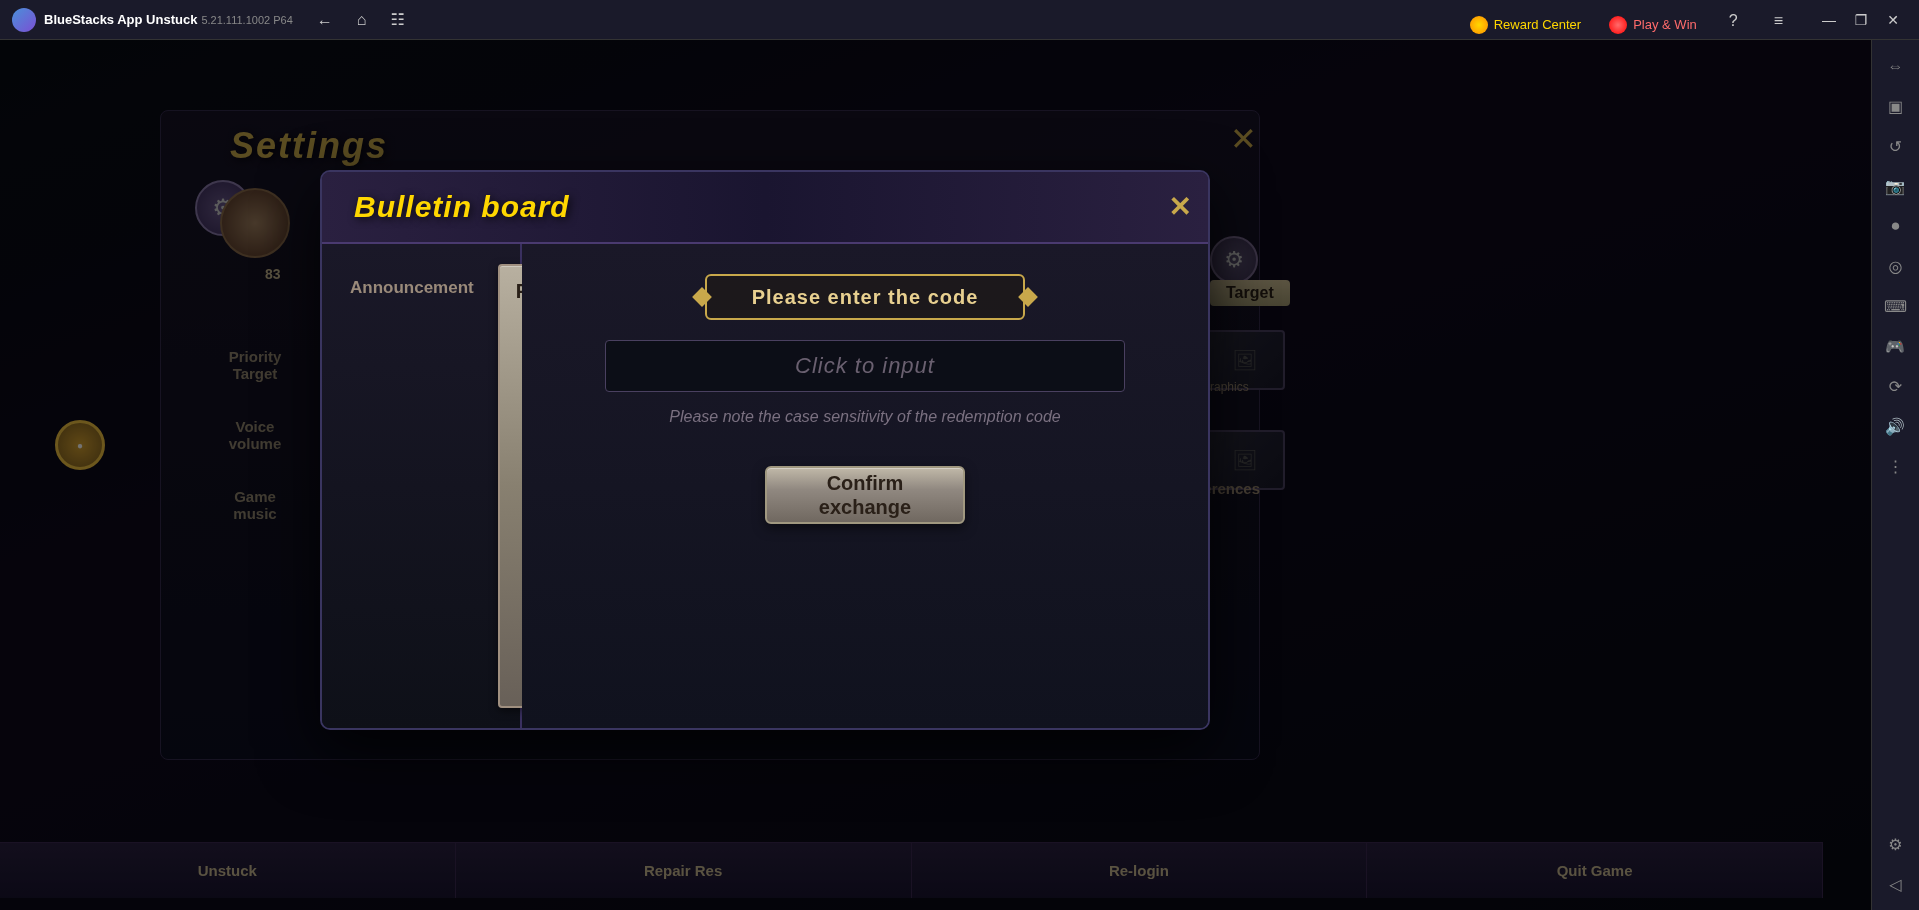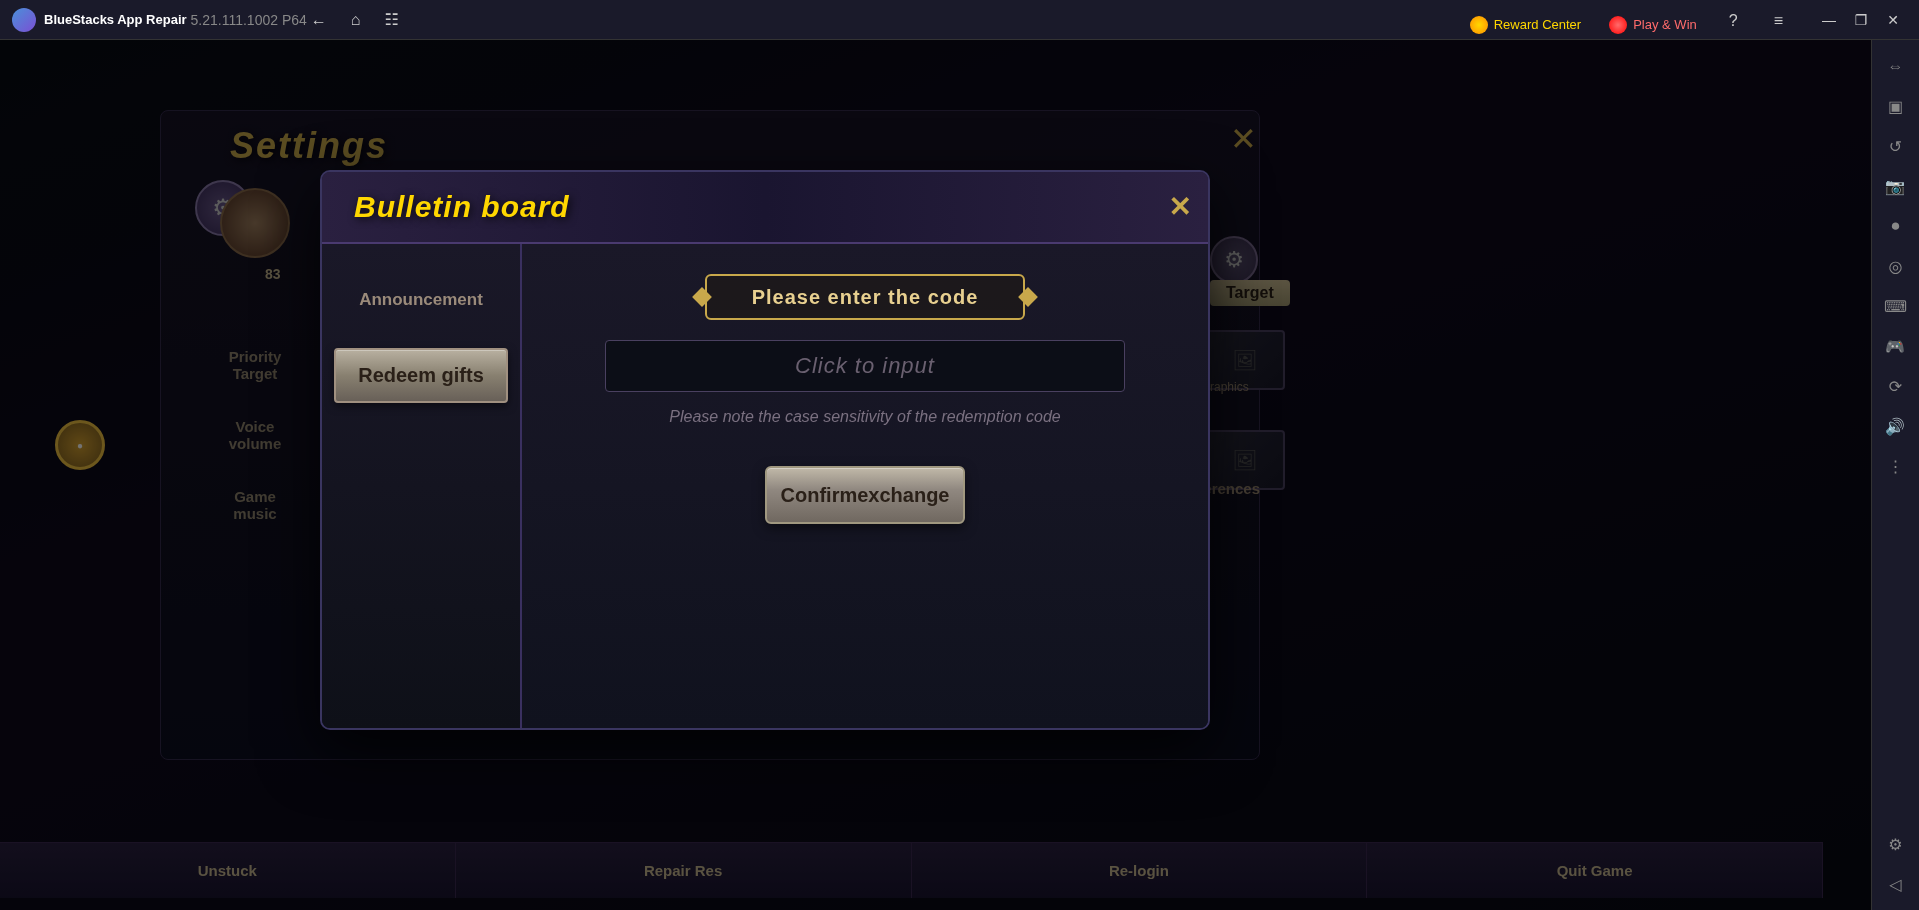--- a/index.html
+++ b/index.html
@@ -39,21 +39,22 @@
       flex-shrink: 0;
     }
     .titlebar-app-name {
       color: #fff;
       font-size: 13px;
       font-weight: 600;
       margin-right: 4px;
     }
     .titlebar-version {
       color: #888;
-      font-size: 14px;
+      font-size: 11px;
+      margin-right: 20px;
     }
     .titlebar-nav {
       display: flex;
       gap: 16px;
       margin-right: auto;
     }
     .titlebar-nav-btn {
       color: #ccc;
       font-size: 16px;
       cursor: pointer;
@@ -327,23 +328,23 @@
       display: flex;
       height: calc(100% - 72px);
     }
 
     
     .modal-tabs {
       width: 200px;
       background: linear-gradient(180deg, #1a1828 0%, #0e1018 100%);
       border-right: 2px solid #3a3060;
       display: flex;
-      flex-direction: column;
-      padding: 32px 12px;
-      gap: 24px;
+      flex-direction: row;
+      padding: 20px 12px;
+      gap: 8px;
     }
 
     .tab-announcement {
       padding: 14px 16px;
       color: #9a8a7a;
       font-size: 17px;
       font-weight: bold;
       text-align: center;
       cursor: pointer;
       border-radius: 4px;
@@ -449,21 +450,21 @@
       height: 58px;
       background: linear-gradient(180deg, #c0b8a8 0%, #908880 40%, #706860 100%);
       border: 2px solid #a09880;
       border-radius: 6px;
       color: #2a2018;
       font-size: 20px;
       font-weight: bold;
       cursor: pointer;
       box-shadow: inset 0 1px 0 rgba(255,255,255,0.35), 0 4px 12px rgba(0,0,0,0.5);
       display: flex;
-      flex-direction: row;
+      flex-direction: column;
       align-items: center;
       justify-content: center;
       line-height: 1.2;
     }
 
     
     .avatar-badge {
       position: absolute;
       top: 226px;
       left: 265px;
@@ -547,21 +548,21 @@
       font-size: 20px;
     }
   </style>
 </head>
 <body>
 
 <div class="bg-scene"></div>
 
 <div class="titlebar">
   <div class="titlebar-logo"></div>
-  <span class="titlebar-app-name">BlueStacks App Repair</span>
+  <span class="titlebar-app-name">BlueStacks App Unstuck</span>
   <span class="titlebar-version">5.21.111.1002  P64</span>
   <div class="titlebar-nav">
     <button class="titlebar-nav-btn">←</button>
     <button class="titlebar-nav-btn">⌂</button>
     <button class="titlebar-nav-btn">☷</button>
   </div>
   <div class="titlebar-right">
     <div class="titlebar-reward">
       <div class="titlebar-reward-icon"></div>
       <span>Reward Center</span>

